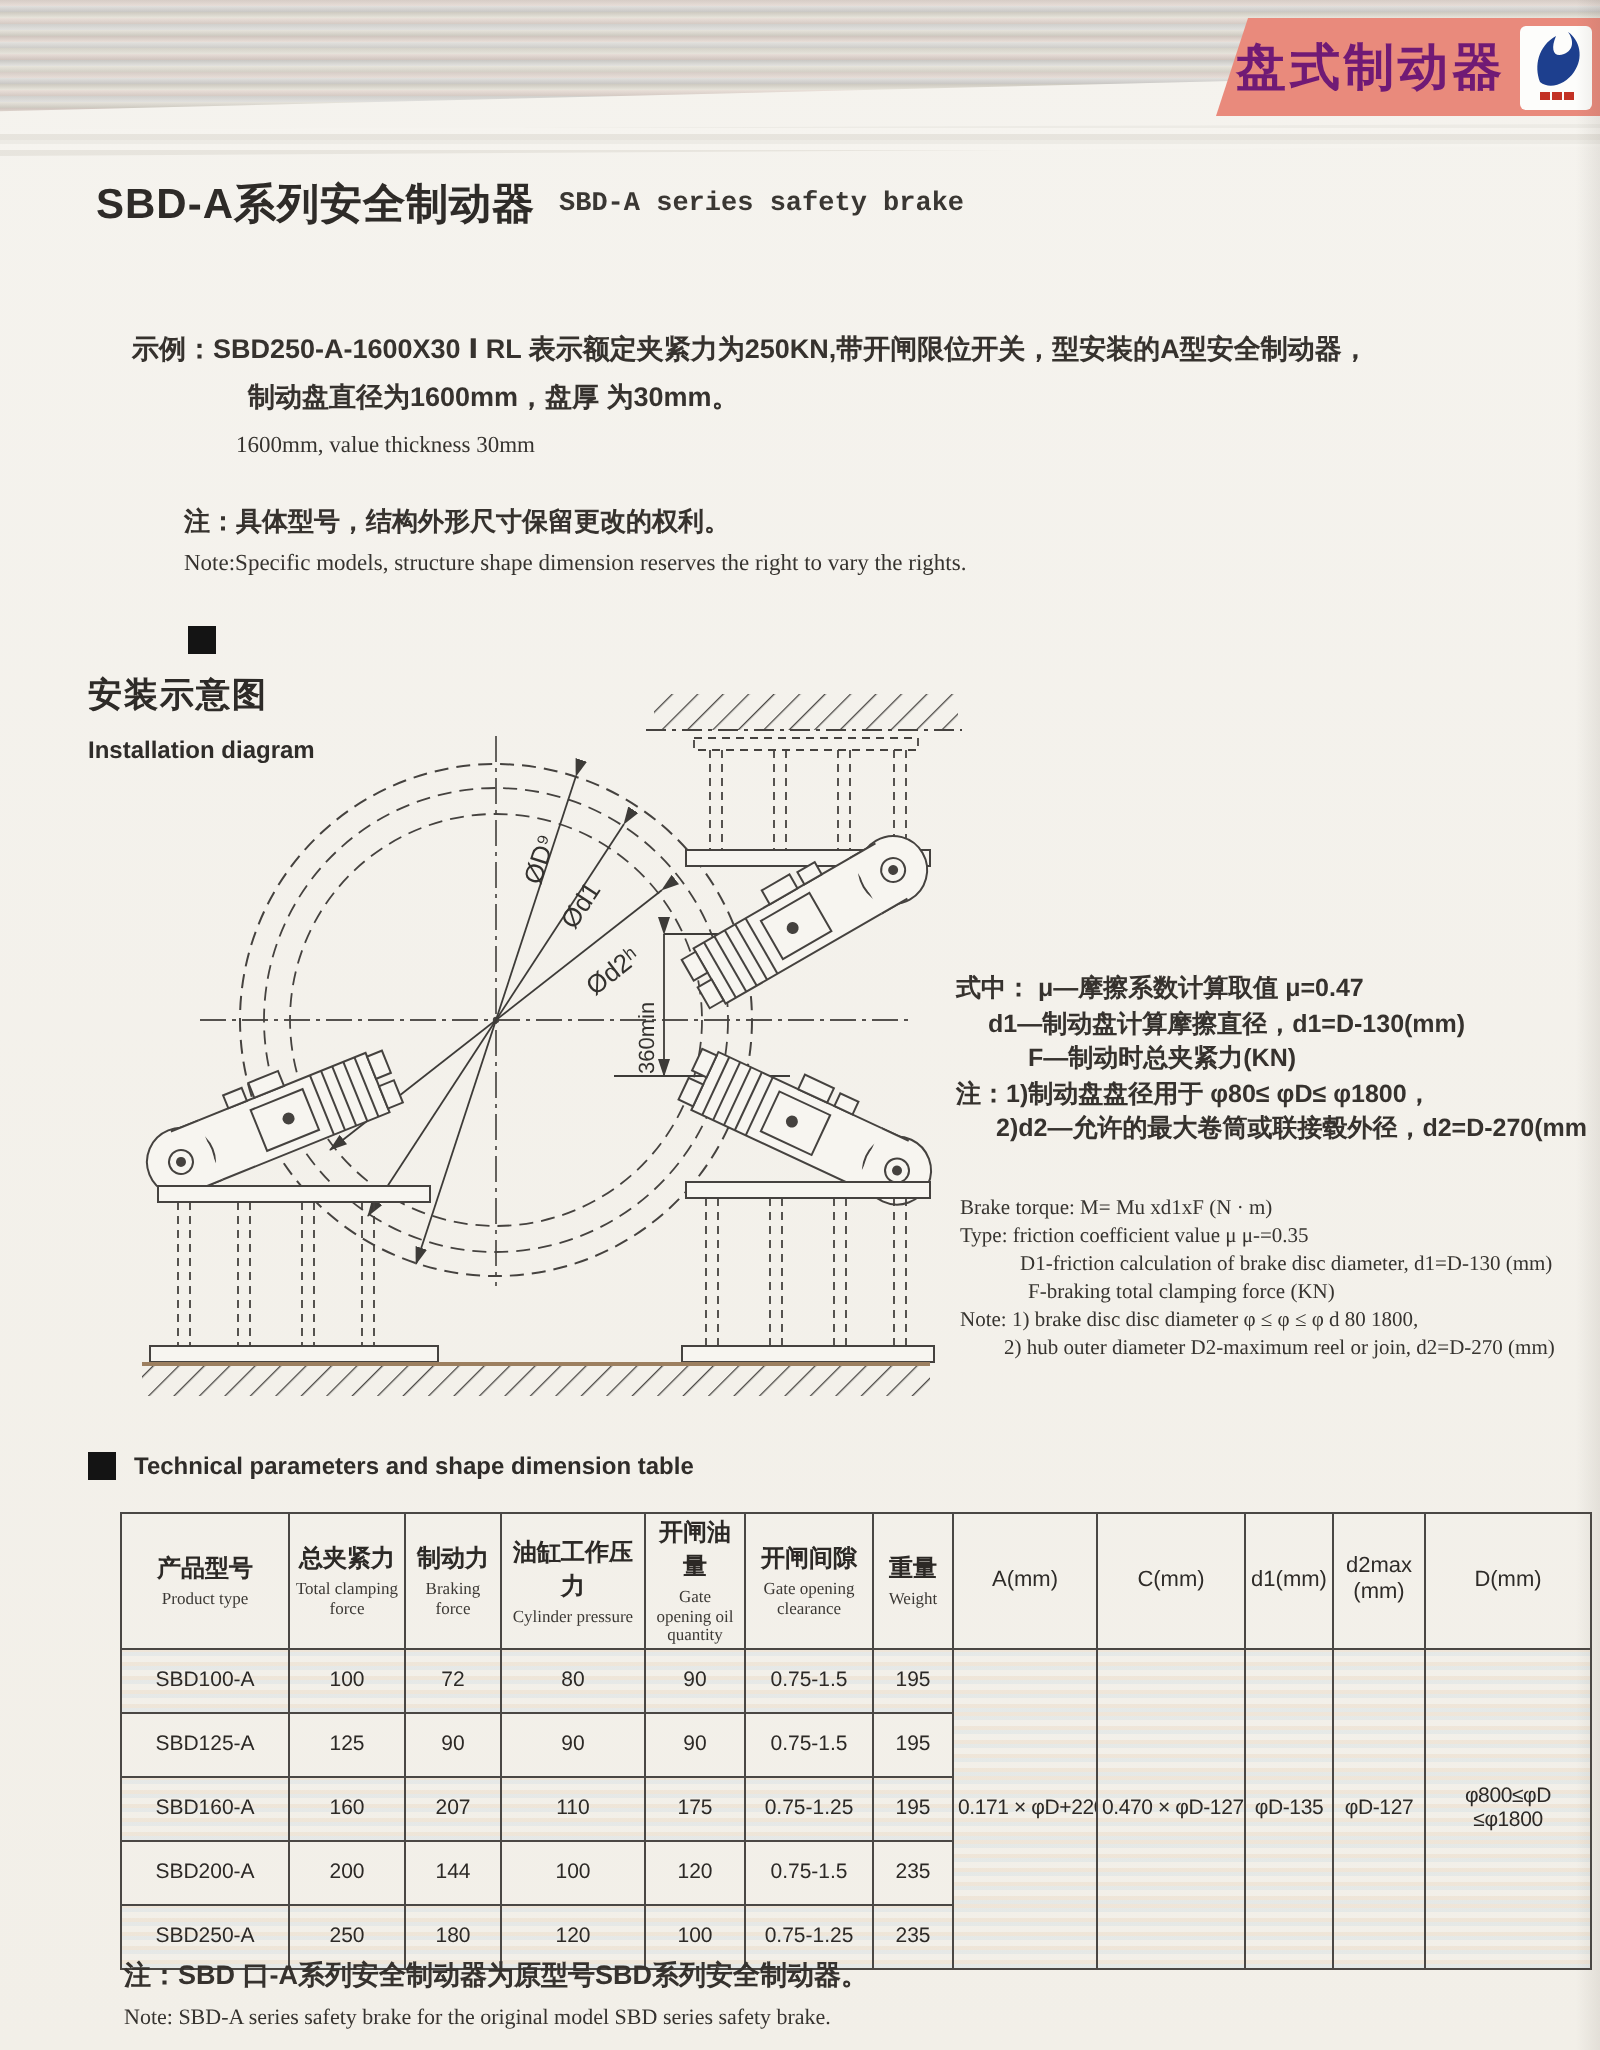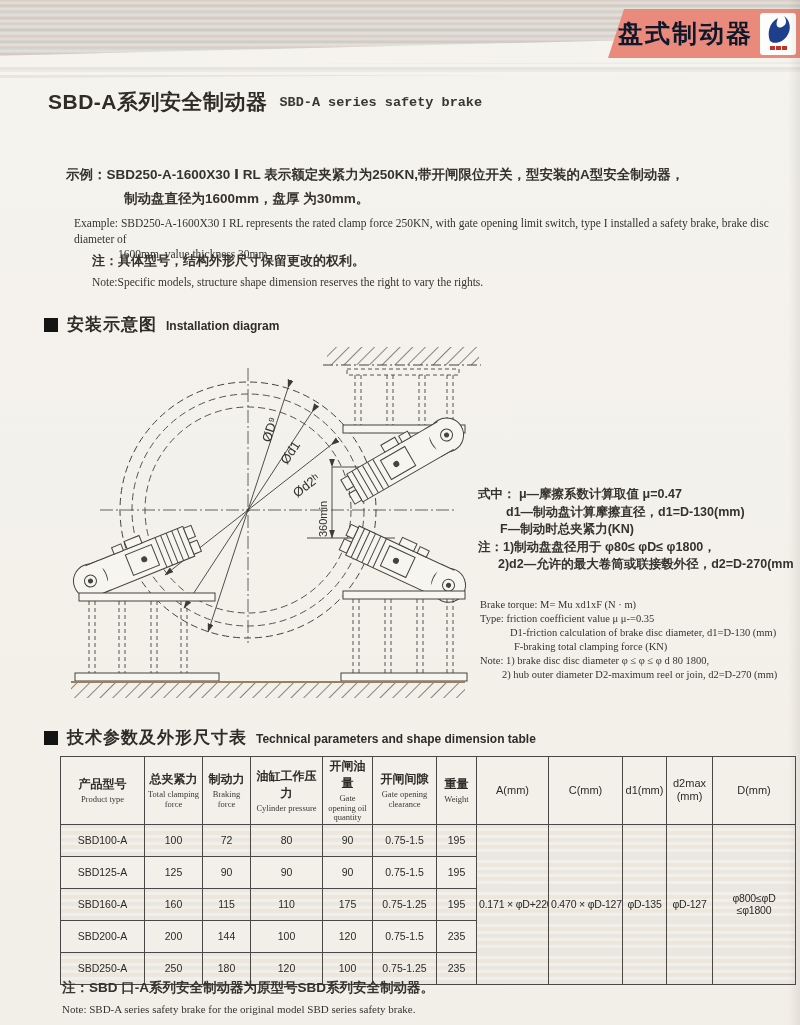--- a/index.html
+++ b/index.html
@@ -15,21 +15,21 @@
   .scanband2{position:absolute;left:0;top:62px;width:800px;height:16px;
     background:repeating-linear-gradient(to bottom,#eceae4 0 2px,#f6f4ef 2px 5px,#e6e3dc 5px 8px);
     clip-path:polygon(0 18%,100% 0,100% 70%,0 100%);opacity:.9;}
   .edge-shadow{position:absolute;top:0;right:0;width:12px;height:1025px;
     background:linear-gradient(to right,rgba(0,0,0,0),rgba(90,80,70,.10));}
   
   .banner{position:absolute;top:9px;right:0;width:192px;height:49px;
     display:flex;align-items:center;justify-content:flex-end;gap:7px;
     padding:0 4px 0 18px;box-sizing:border-box;
     clip-path:polygon(16px 0,100% 0,100% 100%,0 100%);}
-  .banner-label{font-size:25px;font-weight:700;color:#0f172a;letter-spacing:2px;white-space:nowrap;}
+  .banner-label{font-size:25px;font-weight:700;color:#701a75;letter-spacing:2px;white-space:nowrap;}
   .logo-box{width:36px;height:42px;background:#fdfdfb;border-radius:3px;flex:0 0 auto;
     display:flex;flex-direction:column;align-items:center;justify-content:flex-start;padding-top:2px;box-sizing:border-box;}
   .logo-caption{display:flex;gap:1px;margin-top:1px;}
   .logo-caption i{display:block;width:5px;height:4px;background:#c33225;}
   
   .title-row{position:absolute;left:48px;top:88px;display:flex;align-items:center;gap:12px;}
   .title-zh{font-size:21px;font-weight:700;letter-spacing:.5px;}
   .title-en{font-family:Liberation Mono, monospace;font-size:13.5px;font-weight:700;color:#3a3733;}
   
   .sec{position:absolute;left:44px;display:flex;align-items:baseline;gap:9px;}
@@ -39,22 +39,22 @@
   
   .ex-zh{position:absolute;left:66px;top:163px;font-size:13.5px;font-weight:700;line-height:24px;color:#36322e;width:720px;}
   .ex-zh .l1{margin-left:58px;}
   .ex-en{position:absolute;left:74px;top:216px;width:712px;font-family:"Liberation Serif","DejaVu Serif",serif;
     font-size:11.5px;line-height:15.5px;color:#36332f;}
   .ex-en .l1{margin-left:44px;}
   .note-zh{position:absolute;left:92px;top:252px;font-size:13px;font-weight:700;color:#36322e;}
   .note-en{position:absolute;left:92px;top:276px;font-family:"Liberation Serif","DejaVu Serif",serif;font-size:11.5px;color:#36332f;text-align:right;}
   
   .fzh{position:absolute;left:478px;top:486px;font-size:12.5px;font-weight:700;line-height:17.5px;color:#36322e;white-space:nowrap;}
-  .fzh .l2{margin-left:28px;}
-  .fzh .l3{margin-left:22px;}
+  .fzh .l2{margin-left:16px;}
+  .fzh .l3{margin-left:36px;}
   .fzh .l5{margin-left:20px;}
   .fen{position:absolute;left:480px;top:598px;font-family:"Liberation Serif","DejaVu Serif",serif;
     font-size:10.5px;line-height:14px;color:#36332f;white-space:nowrap;}
   .fen .l2{margin-left:30px;}
   .fen .l3{margin-left:34px;}
   .fen .l5{margin-left:22px;}
   
   table.spec{position:absolute;left:60px;top:756px;width:735px;border-collapse:collapse;
     border:1.5px solid #3c3a37;table-layout:fixed;}
   table.spec th,table.spec td{border:1px solid #4a4744;text-align:center;vertical-align:middle;padding:1px 2px;overflow:hidden;}
@@ -98,27 +98,26 @@
   <div class="title-row">
     <span class="title-zh">SBD-A系列安全制动器</span>
     <span class="title-en">SBD-A series safety brake</span>
   </div>
 
   <div class="ex-zh">
     <div class="l0">示例：SBD250-A-1600X30 Ⅰ RL 表示额定夹紧力为250KN,带开闸限位开关，型安装的A型安全制动器，</div>
     <div class="l1">制动盘直径为1600mm，盘厚 为30mm。</div>
   </div>
   <div class="ex-en">
-    <div class="l0">Example: SBD250-A-1600X30 I RL represents the rated clamp force 250KN, with gate opening limit switch,  type I installed a safety brake, brake disc diameter of</div>
     <div class="l1">1600mm, value thickness 30mm</div>
   </div>
   <div class="note-zh">注：具体型号，结构外形尺寸保留更改的权利。</div>
   <div class="note-en">Note:Specific models, structure shape dimension reserves the right to vary the rights.</div>
 
-  <div class="sec" style="top:313px;">
+  <div class="sec" style="top:313px;flex-direction:column;">
     <span class="sq"></span>
     <span class="sec-zh">安装示意图</span>
     <span class="sec-en">Installation diagram</span>
   </div>
 
   <svg viewBox="0 0 430 370" style="position:absolute;left:55px;top:335px;width:430px;height:370px;">
     <defs>
       <marker id="arr" markerWidth="10" markerHeight="8" refX="8.5" refY="3" orient="auto" markerUnits="userSpaceOnUse">
         <path d="M0,0 L9,3 L0,6 Z" fill="#3d3b38"></path>
       </marker>
@@ -226,21 +225,20 @@
     <div class="l0">Brake torque: M= Mu xd1xF (N · m)</div>
     <div class="l1">Type: friction coefficient value μ  μ-=0.35</div>
     <div class="l2">D1-friction calculation of brake disc diameter, d1=D-130 (mm)</div>
     <div class="l3">F-braking total clamping force (KN)</div>
     <div class="l4">Note: 1) brake disc disc diameter φ ≤ φ ≤ φ d 80 1800,</div>
     <div class="l5">2) hub outer diameter D2-maximum reel or join, d2=D-270 (mm)</div>
   </div>
 
   <div class="sec" style="top:726px;">
     <span class="sq"></span>
-    <span class="sec-zh">技术参数及外形尺寸表</span>
     <span class="sec-en">Technical parameters and shape dimension table</span>
   </div>
 
   <table class="spec">
     <colgroup>
       <col style="width:84px">
         <col style="width:58px">
         <col style="width:48px">
         <col style="width:72px">
       <col style="width:50px">
@@ -331,21 +329,21 @@
           <td>125</td>
           <td>90</td>
           <td>90</td>
           <td>90</td>
           <td>0.75-1.5</td>
           <td>195</td>
         </tr>
         <tr class="scan-tint">
           <td>SBD160-A</td>
           <td>160</td>
-          <td>115</td>
+          <td>207</td>
           <td>110</td>
           <td>175</td>
           <td>0.75-1.25</td>
           <td>195</td>
         </tr>
         <tr>
           <td>SBD200-A</td>
           <td>200</td>
           <td>144</td>
           <td>100</td>

